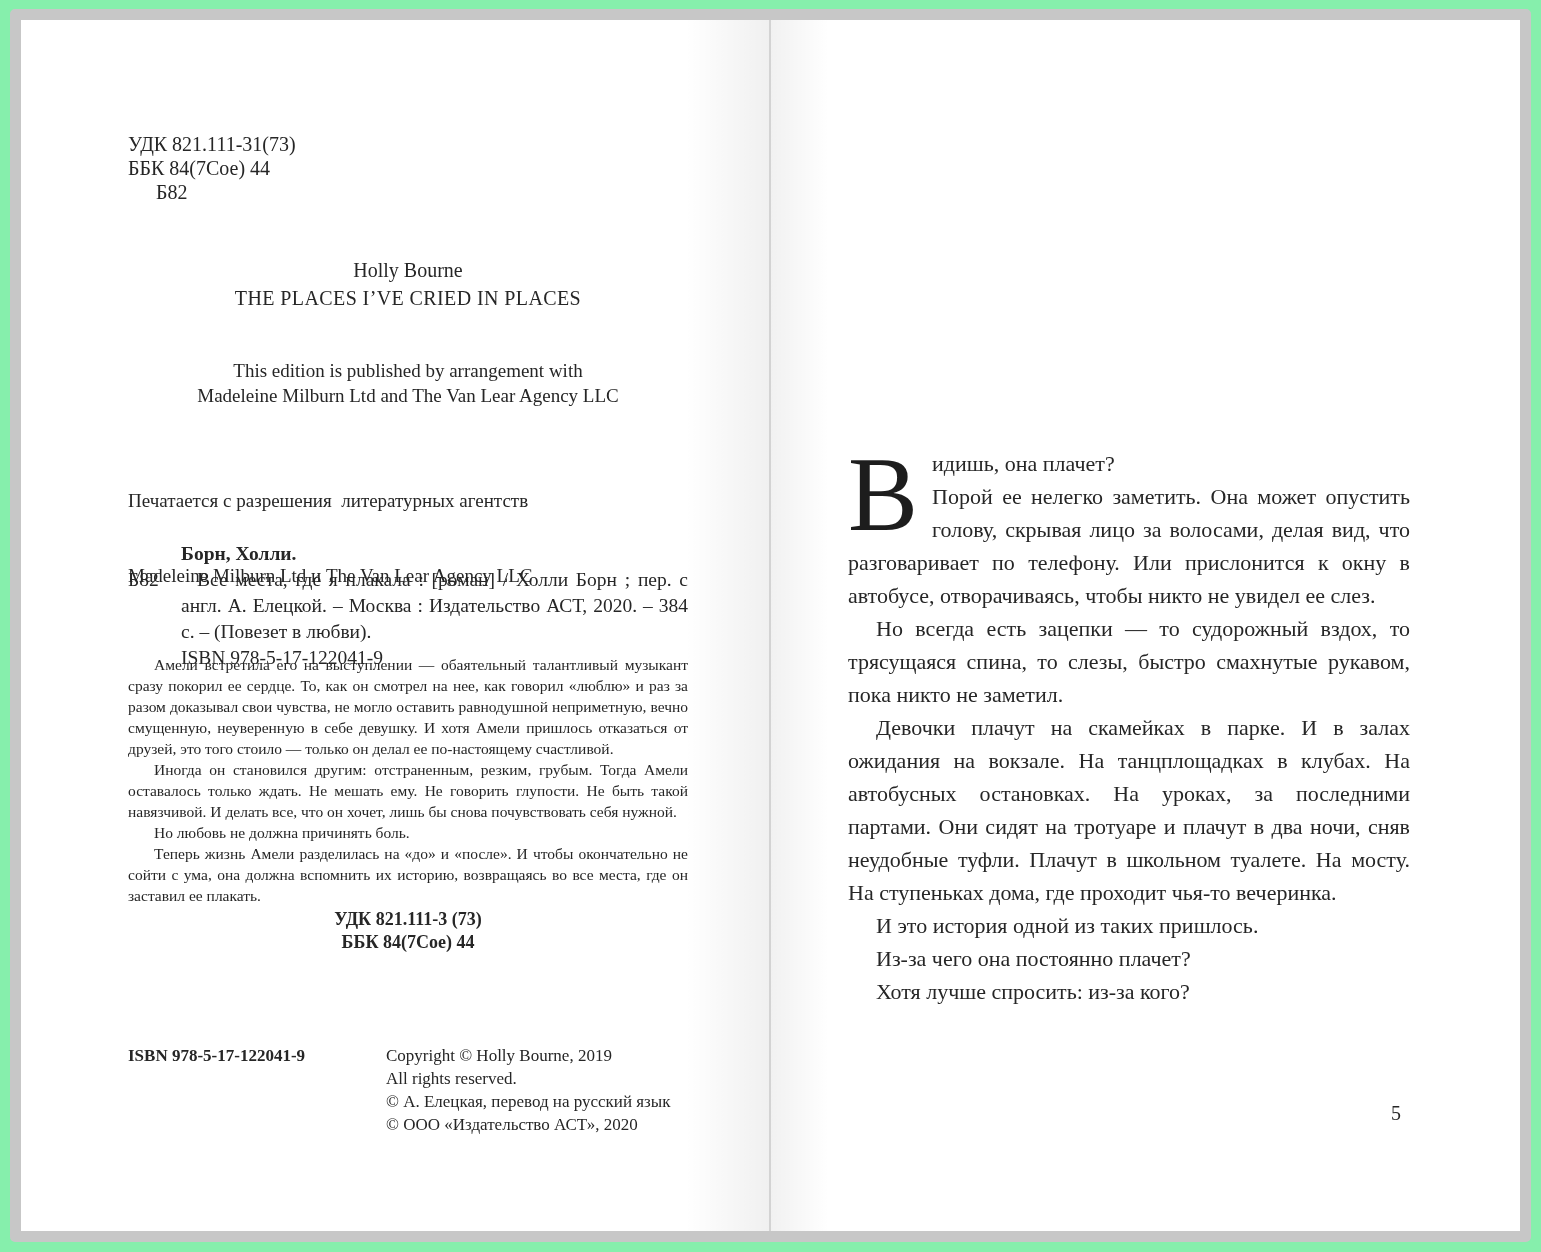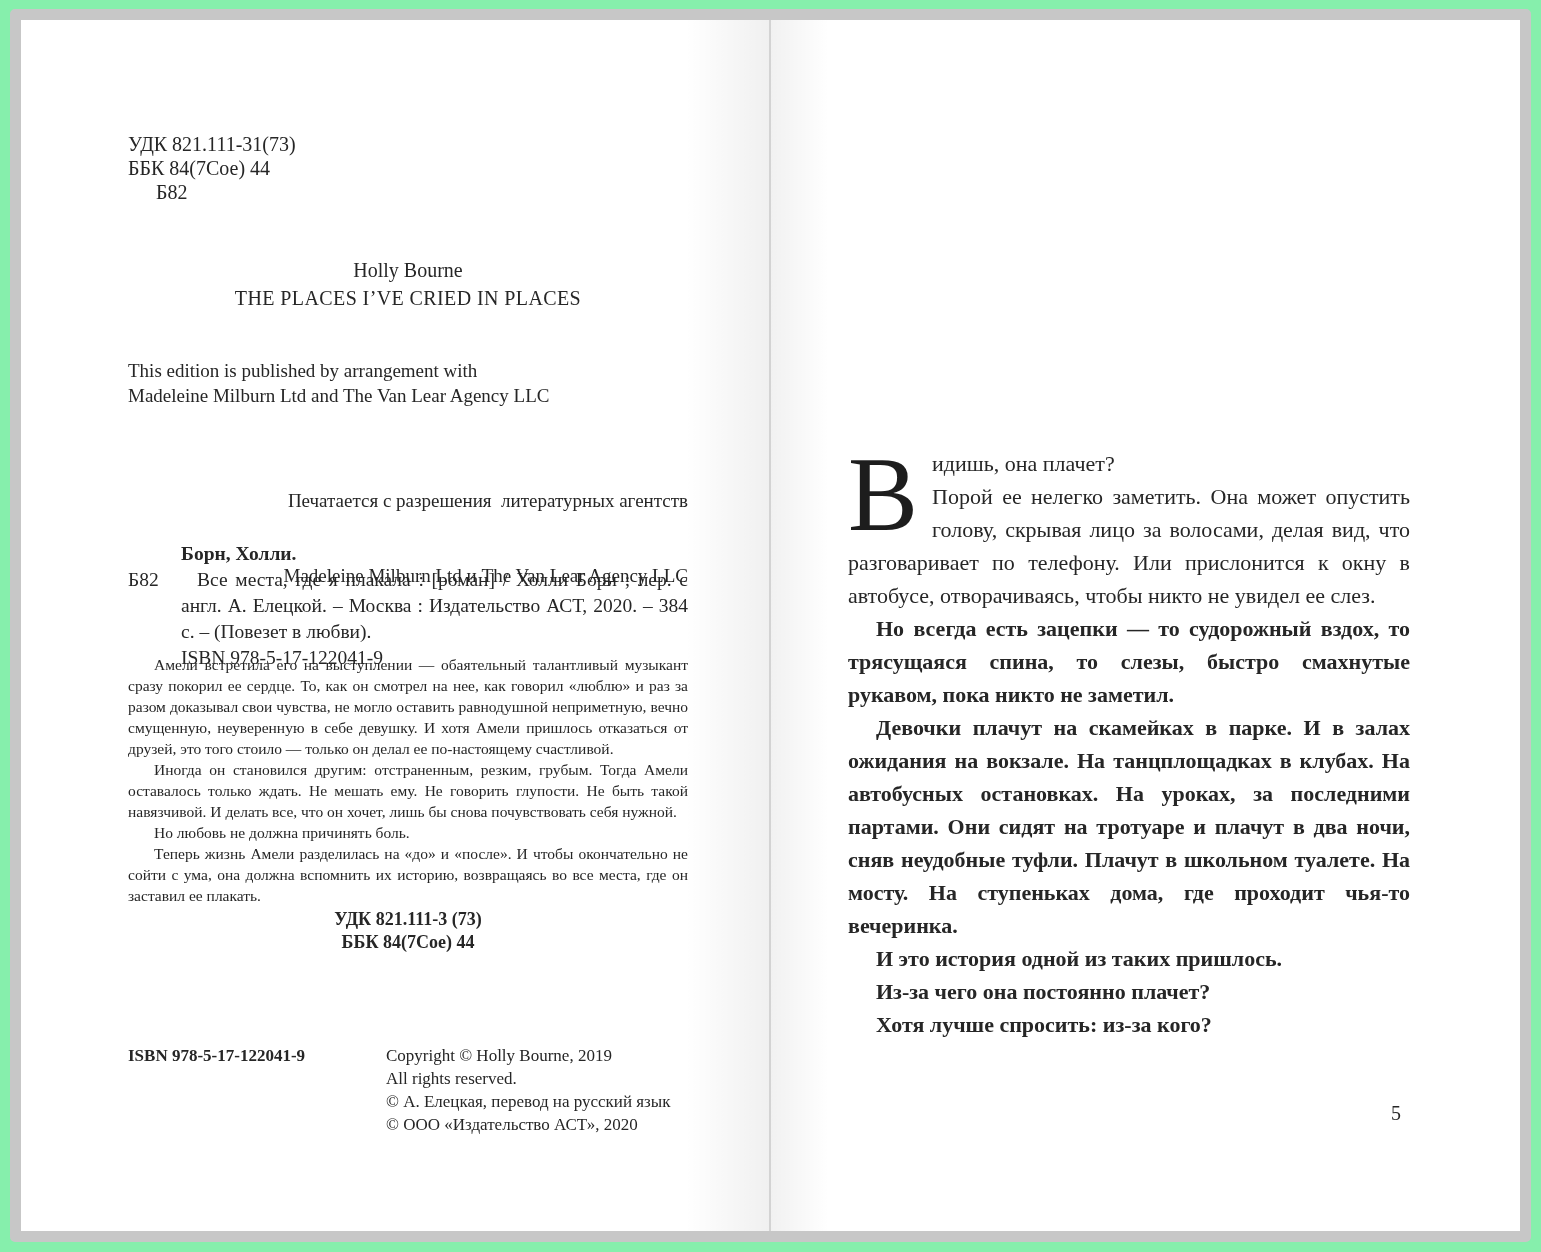--- a/index.html
+++ b/index.html
@@ -33,22 +33,22 @@
     position:absolute;left:750px;top:0;bottom:0;width:58px;
     background:linear-gradient(to right, rgba(0,0,0,0.055) 0%, rgba(0,0,0,0) 100%);
   }
 
   
   .left-col{position:absolute;left:107px;width:560px;}
   .imprint{top:112px;font-size:20px;line-height:24px;}
   .imprint .code-line{padding-left:28px;}
   .title-block{top:236px;text-align:center;font-size:20px;line-height:28px;}
   .title-block .orig-title{letter-spacing:0.4px;}
-  .arr-en{top:338px;text-align:left;font-size:19px;line-height:25px;}
-  .arr-ru{top:418px;text-align:right;font-size:19px;line-height:25px;white-space:pre-wrap;}
+  .arr-en{top:338px;text-align:center;font-size:19px;line-height:25px;}
+  .arr-ru{top:418px;text-align:left;font-size:19px;line-height:25px;white-space:pre-wrap;}
   .biblio{top:521px;font-size:19.5px;line-height:26px;position:absolute;padding-left:53px;box-sizing:border-box;}
   .biblio-author{font-weight:bold;}
   .biblio-code{position:absolute;left:0;top:26px;}
   .biblio-entry{text-indent:16px;text-align:justify;}
   .annotation{top:634px;font-size:15.5px;line-height:21px;text-align:justify;}
   .annotation p{margin:0;text-indent:26px;}
   .codes-mid{top:888px;font-size:18px;line-height:23px;font-weight:bold;text-align:center;}
   .footer-row{top:1024px;display:flex;font-size:17px;line-height:23px;}
   .footer-isbn{width:258px;font-weight:bold;flex:none;}
   .copyright div{margin:0;}
@@ -56,21 +56,21 @@
   
   .right-col{position:absolute;left:827px;top:427px;width:562px;
     font-size:22px;line-height:33px;text-align:justify;}
   .right-col p{margin:0;}
   .dropcap{
     float:left;
     font-size:105px;line-height:86px;
     padding:5px 14px 0 0;
     color:#1d1d1d;
   }
-  .p-indent{text-indent:28px;font-weight:bold;}
+  .p-indent{text-indent:28px;}
   .folio{
     position:absolute;left:1355px;top:1082px;width:40px;
     font-size:20px;text-align:center;
   }
 </style>
 </head>
 <body>
 
 <div class="canvas">
   <div class="frame">

